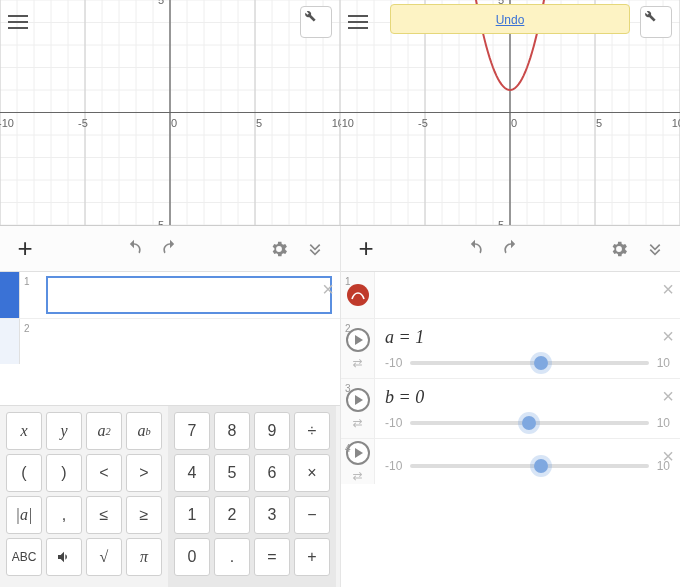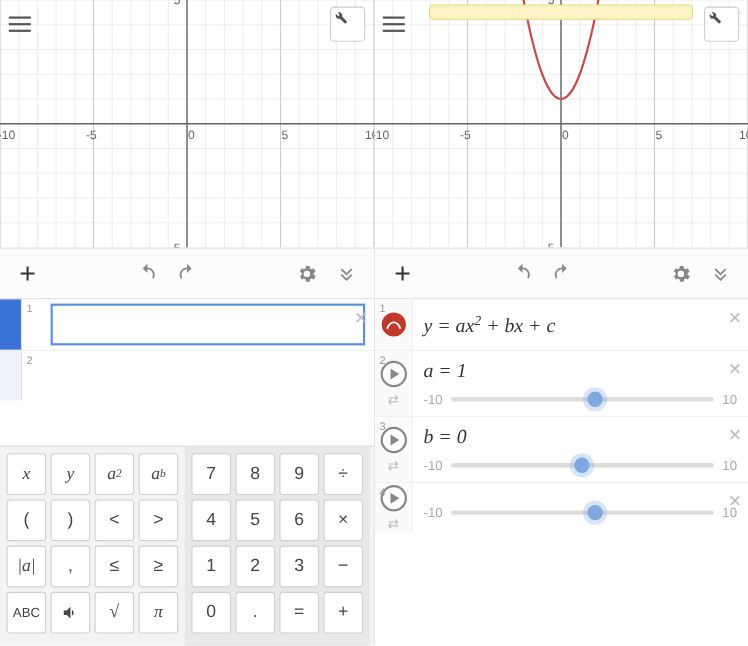--- a/index.html
+++ b/index.html
@@ -181,20 +181,21 @@
           <text x="164" y="229" font-size="11" fill="#666" text-anchor="end">-5</text>
           <text x="164" y="4" font-size="11" fill="#666" text-anchor="end">5</text>
           <path d="M102 -270.00000000000006 L103.7 -252.22500000000002 L105.4 -234.89999999999992 L107.10000000000002 -218.02499999999998 L108.8 -201.5999999999999 L110.5 -185.62499999999994 L112.2 -170.0999999999999 L113.90000000000002 -155.02499999999986 L115.60000000000001 -140.39999999999986 L117.30000000000001 -126.22499999999991 L119.00000000000001 -112.49999999999989 L120.70000000000003 -99.22499999999985 L122.40000000000002 -86.3999999999998 L124.10000000000002 -74.02499999999986 L125.80000000000001 -62.09999999999985 L127.50000000000004 -50.62499999999983 L129.20000000000002 -39.59999999999991 L130.90000000000003 -29.024999999999807 L132.60000000000002 -18.899999999999807 L134.30000000000004 -9.224999999999824 L136.00000000000003 1.4210854715202004e-13 L137.70000000000002 8.775000000000176 L139.40000000000003 17.100000000000165 L141.10000000000005 24.975000000000136 L142.80000000000004 32.40000000000015 L144.50000000000003 39.37500000000017 L146.20000000000002 45.90000000000015 L147.90000000000006 51.97500000000011 L149.60000000000005 57.600000000000136 L151.30000000000004 62.77500000000012 L153.00000000000003 67.50000000000011 L154.70000000000007 71.77500000000012 L156.40000000000003 75.60000000000008 L158.10000000000005 78.97500000000008 L159.80000000000004 81.90000000000006 L161.50000000000003 84.37500000000006 L163.20000000000005 86.40000000000003 L164.90000000000006 87.97500000000005 L166.60000000000002 89.10000000000002 L168.30000000000004 89.775 L170.00000000000003 90 L171.70000000000005 89.77499999999998 L173.40000000000003 89.09999999999997 L175.10000000000005 87.97499999999997 L176.80000000000004 86.39999999999995 L178.50000000000006 84.37499999999994 L180.20000000000005 81.89999999999992 L181.90000000000003 78.97499999999991 L183.60000000000005 75.59999999999991 L185.30000000000004 71.77499999999992 L187.00000000000003 67.49999999999989 L188.70000000000005 62.77499999999989 L190.40000000000006 57.59999999999985 L192.10000000000005 51.97499999999985 L193.8 45.89999999999981 L195.50000000000006 39.3749999999998 L197.20000000000007 32.39999999999978 L198.90000000000006 24.97499999999974 L200.60000000000002 17.099999999999767 L202.30000000000007 8.774999999999721 L204.00000000000006 -3.126388037344441e-13 L205.70000000000007 -9.225000000000335 L207.40000000000003 -18.90000000000032 L209.10000000000008 -29.025000000000347 L210.80000000000007 -39.60000000000031 L212.50000000000009 -50.6250000000004 L214.20000000000005 -62.10000000000048 L215.90000000000003 -74.02500000000043 L217.60000000000008 -86.40000000000049 L219.30000000000007 -99.22500000000053 L221.00000000000006 -112.50000000000057 L222.70000000000007 -126.22500000000059 L224.4000000000001 -140.4000000000006 L226.10000000000008 -155.02500000000066 L227.80000000000004 -170.1000000000007 L229.50000000000006 -185.62500000000074 L231.2000000000001 -201.6000000000007 L232.9000000000001 -218.02500000000077 L234.60000000000005 -234.90000000000072 L236.3000000000001 -252.22500000000082 " fill="none" stroke="#c94a4a" stroke-width="2"></path>
         </svg>
       <button class="hamburger">
           <span></span>
           <span></span>
           <span></span>
         </button>
       <div class="toast">
+        <a>Undo</a>
       </div>
       <div class="wrench-btn" style="top:6px; right:8px;">
         <svg viewBox="0 0 24 24">
             <path fill="currentColor" d="M22 19l-7-7c.6-1.5.3-3.3-1-4.6-1.4-1.4-3.5-1.7-5.2-.8l3 3-2.1 2.1-3-3c-.9 1.7-.6 3.8.8 5.2 1.3 1.3 3.1 1.6 4.6 1l7 7 2.9-2.9z"></path>
           </svg>
       </div>
     </div>
   </div>
 
   <div class="bottom">
@@ -324,23 +325,20 @@
       <div class="expr-list" id="right-rows">
           <div class="row">
             <div class="gutter">
               <span class="num">1</span>
               <div class="desmos-icon">
                 <svg viewBox="0 0 24 24">
                   <path d="M3 18 C7 6,17 6,21 18" stroke="#fff" stroke-width="2.5" fill="none"></path>
                 </svg>
               </div>
             </div>
-            <div class="content">
-              <span class="eq"><i>y</i> = <i>ax</i><sup>2</sup> + <i>bx</i> + <i>c</i></span>
-            </div>
             <button class="x-btn">×</button>
           </div>
           <div class="row">
             <div class="gutter">
               <span class="num">2</span>
               <div class="play-btn"></div>
               <div class="loop-icon">⇄</div>
             </div>
             <div class="content">
               <div class="eq"><i>a</i> = 1</div>

